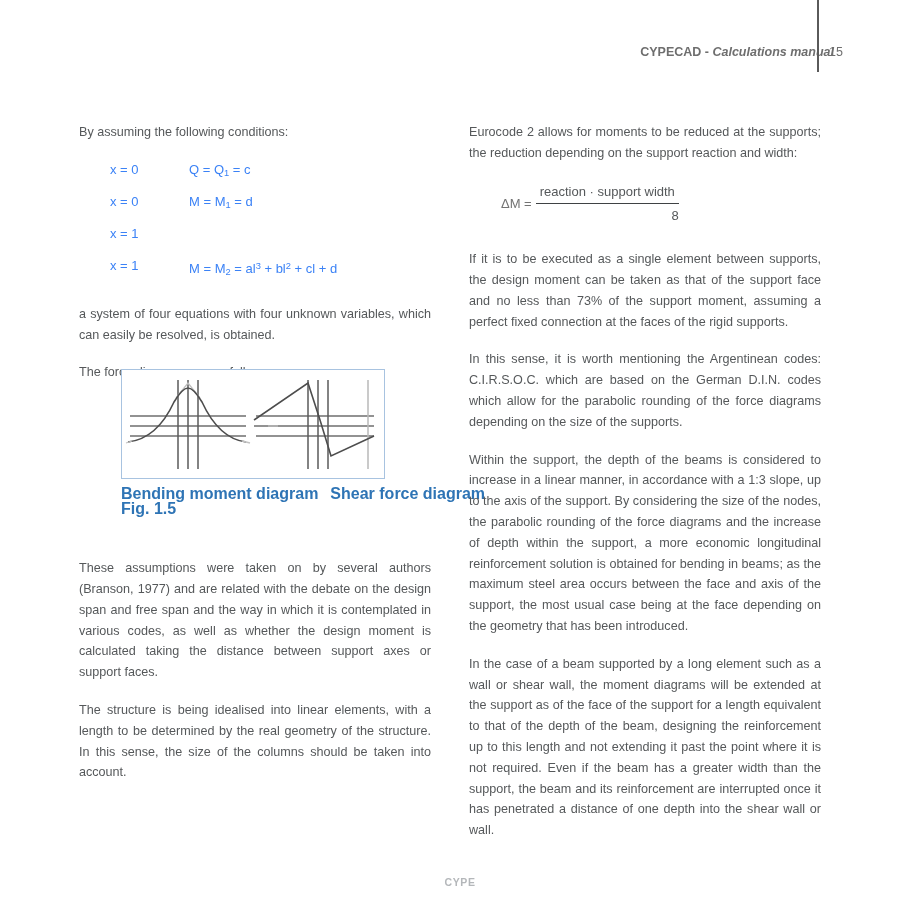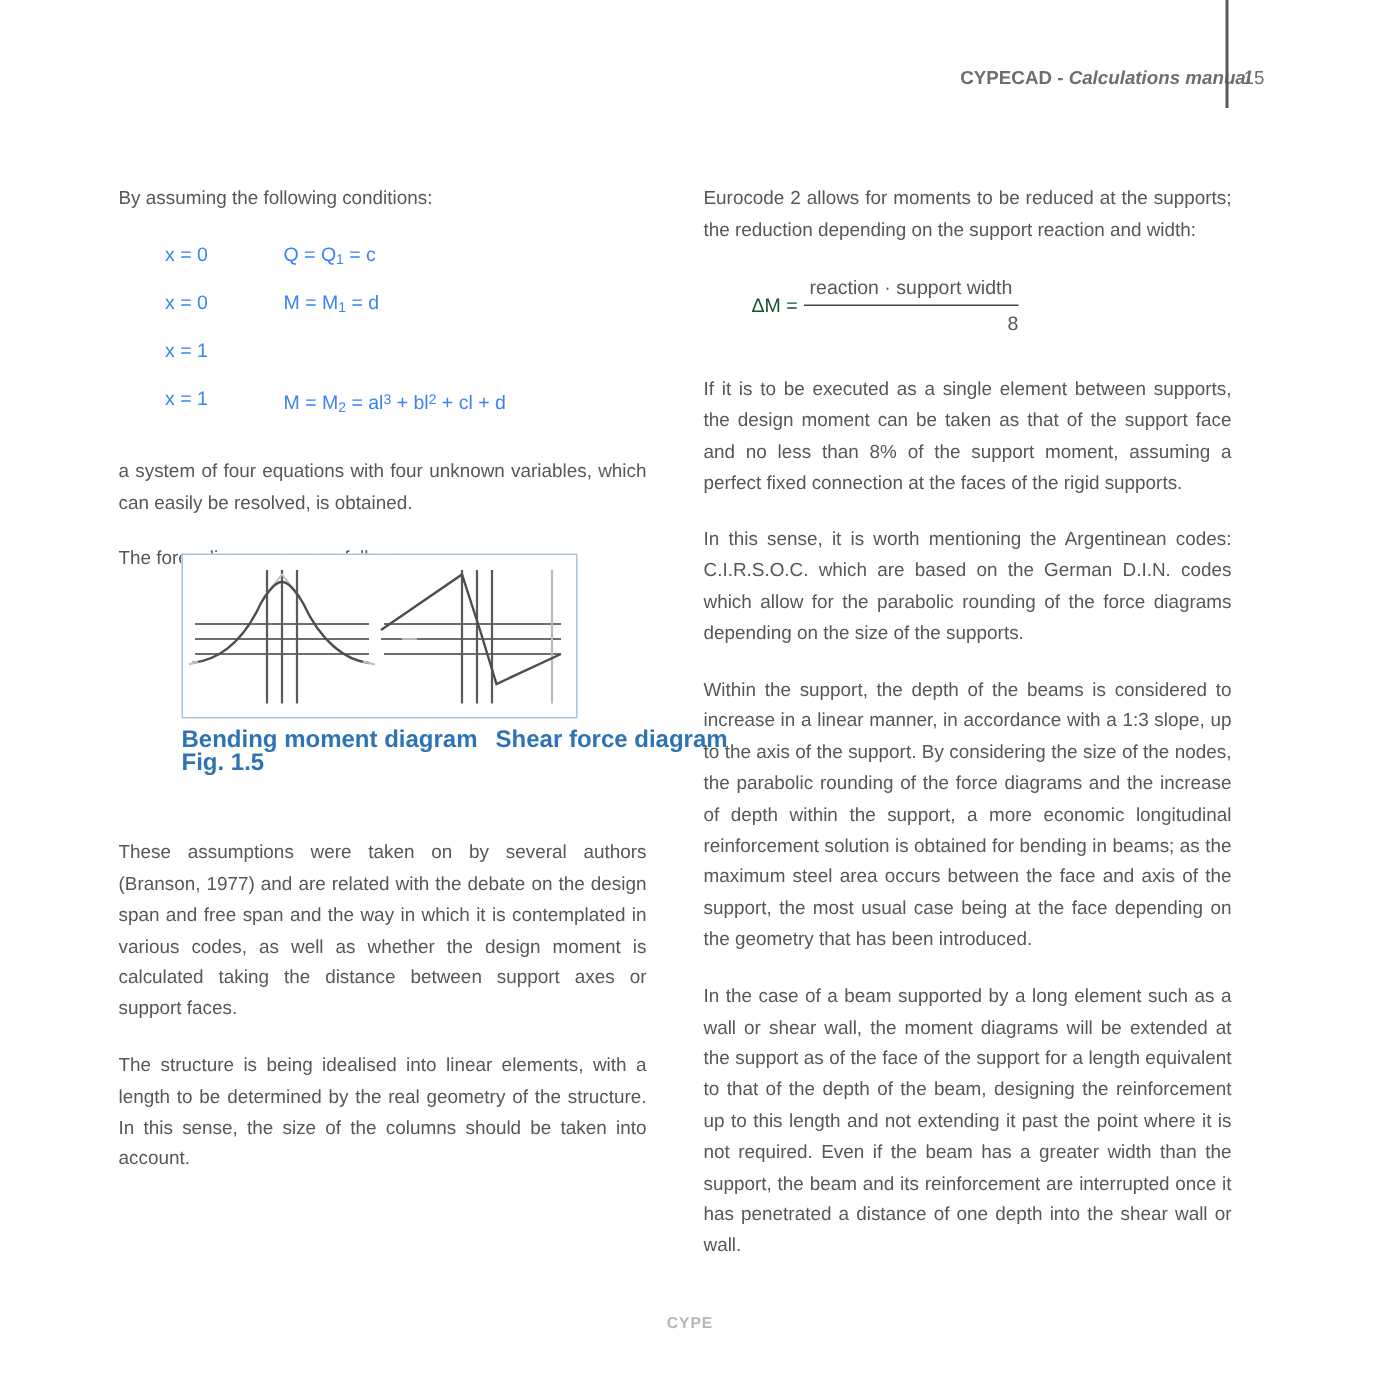--- a/index.html
+++ b/index.html
@@ -102,21 +102,21 @@
   .formula-block {
     margin: 18px 0 22px 0;
     text-align: left;
     padding-left: 32px;
   }
   .formula-lhs {
     display: inline-block;
     vertical-align: middle;
     font-size: 13px;
     margin-right: 4px;
-    color: #14532d;
+    color: #737373;
   }
   .fraction {
     display: inline-block;
     vertical-align: middle;
     text-align: right;
   }
   .fraction .numerator {
     display: block;
     padding: 0 4px 1px 4px;
     border-bottom: 1.4px solid #3f4244;
@@ -258,19 +258,19 @@
   </div>
 </div>
 
 <div class="column column-right">
   <p>Eurocode 2 allows for moments to be reduced at the supports; the reduction depending on the support reaction and width:</p>
 
   <div class="formula-block">
     <span class="formula-lhs">ΔM =</span><span class="fraction"><span class="numerator">reaction · support width</span><span class="denominator">8</span></span>
   </div>
 
-  <p>If it is to be executed as a single element between supports, the design moment can be taken as that of the support face and no less than 8% of the support moment, assuming a perfect fixed connection at the faces of the rigid supports.</p>
+  <p>If it is to be executed as a single element between supports, the design moment can be taken as that of the support face and no less than 73% of the support moment, assuming a perfect fixed connection at the faces of the rigid supports.</p>
   <p>In this sense, it is worth mentioning the Argentinean codes: C.I.R.S.O.C. which are based on the German D.I.N. codes which allow for the parabolic rounding of the force diagrams depending on the size of the supports.</p>
   <p>Within the support, the depth of the beams is considered to increase in a linear manner, in accordance with a 1:3 slope, up to the axis of the support. By considering the size of the nodes, the parabolic rounding of the force diagrams and the increase of depth within the support, a more economic longitudinal reinforcement solution is obtained for bending in beams; as the maximum steel area occurs between the face and axis of the support, the most usual case being at the face depending on the geometry that has been introduced.</p>
   <p>In the case of a beam supported by a long element such as a wall or shear wall, the moment diagrams will be extended at the support as of the face of the support for a length equivalent to that of the depth of the beam, designing the reinforcement up to this length and not extending it past the point where it is not required. Even if the beam has a greater width than the support, the beam and its reinforcement are interrupted once it has penetrated a distance of one depth into the shear wall or wall.</p>
 </div>
 
 <div class="page-footer">CYPE</div>
 
 </body></html>

